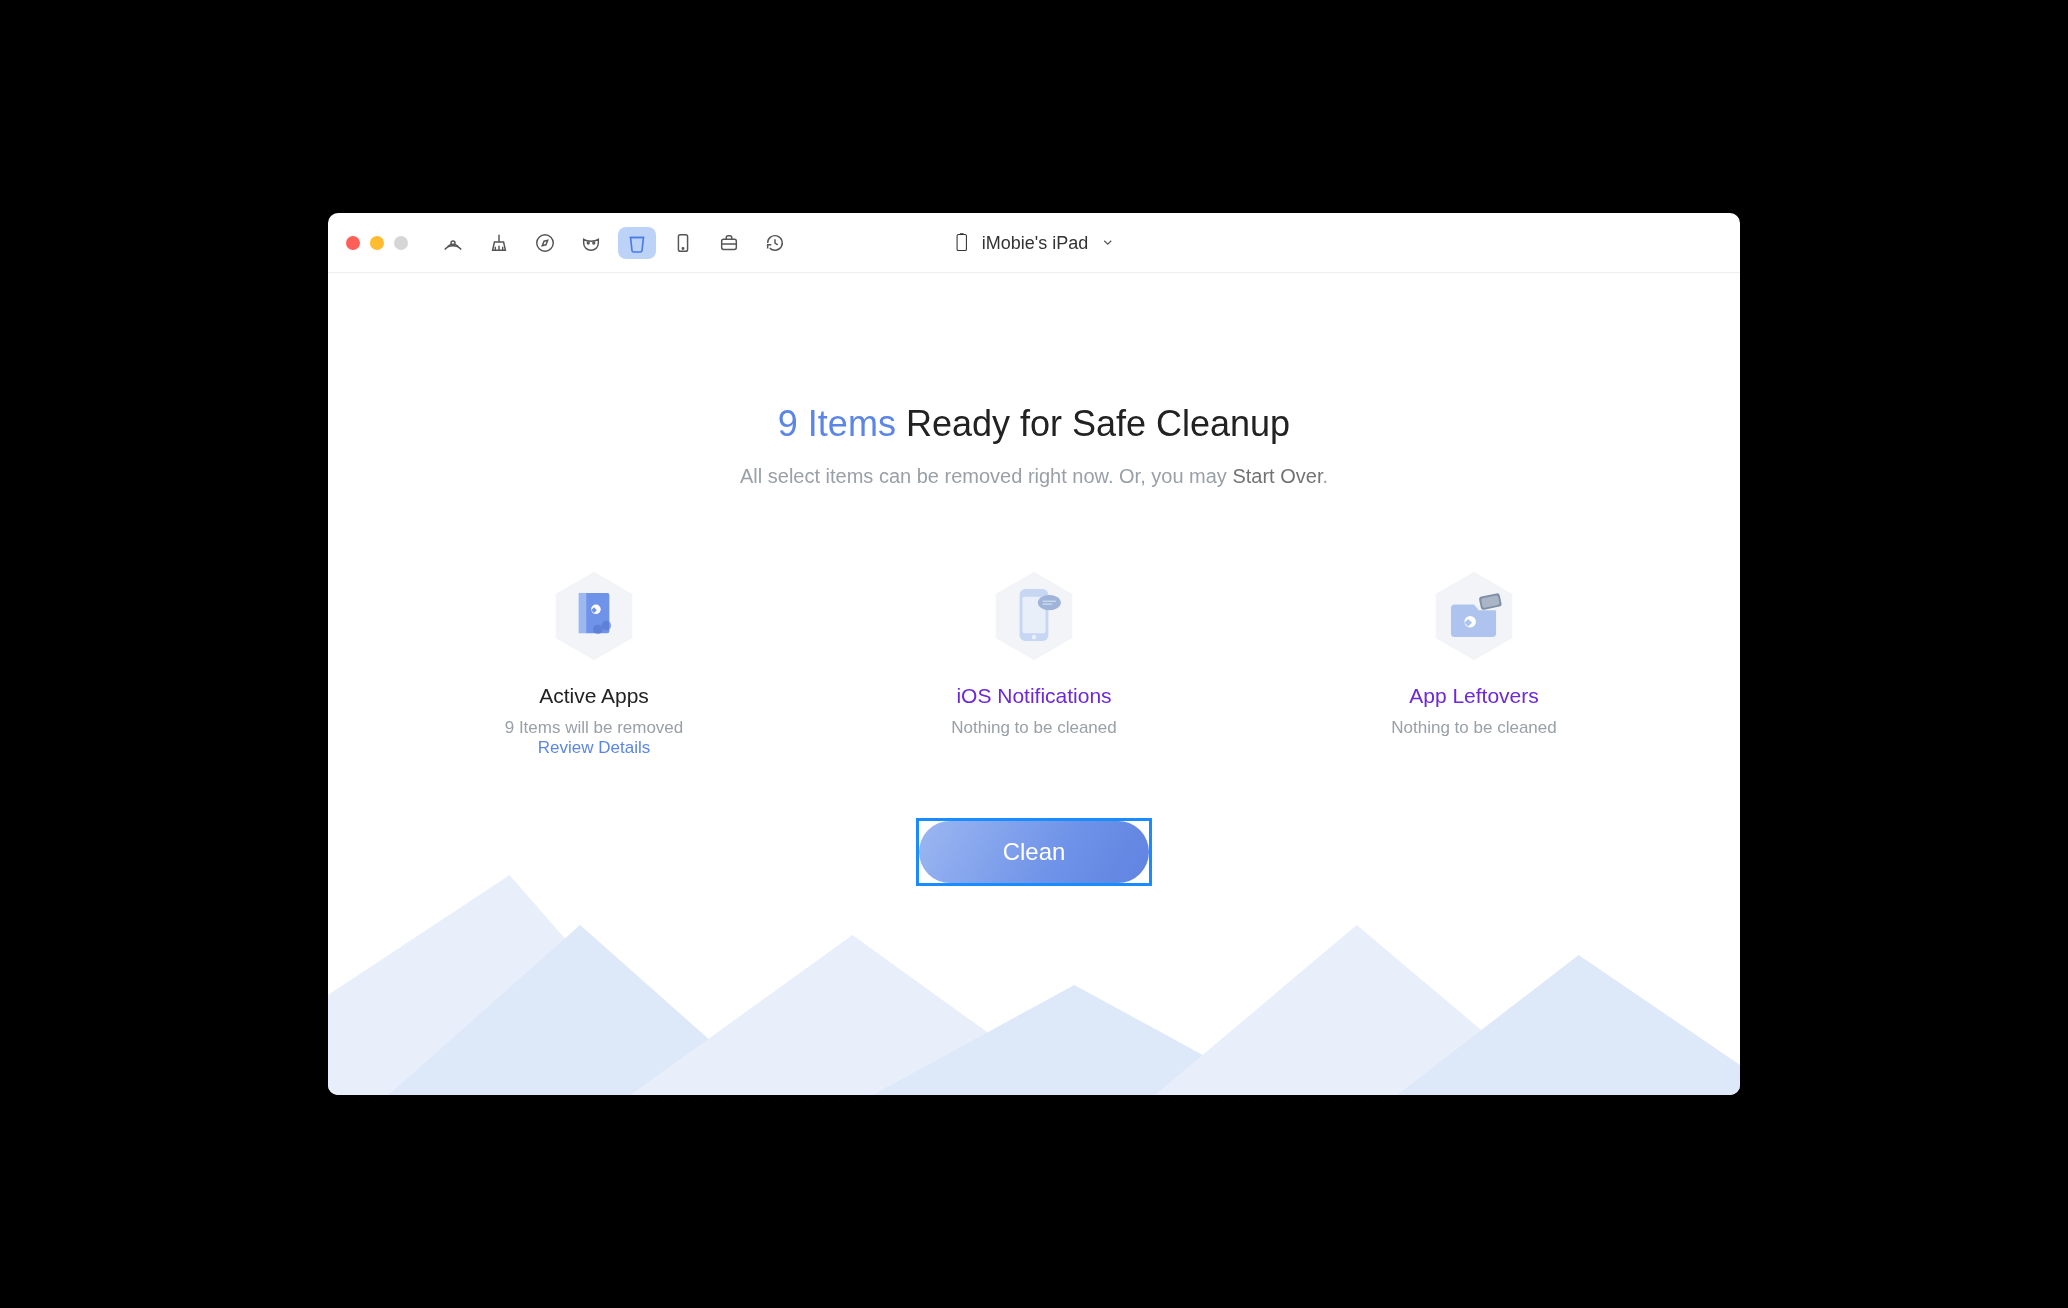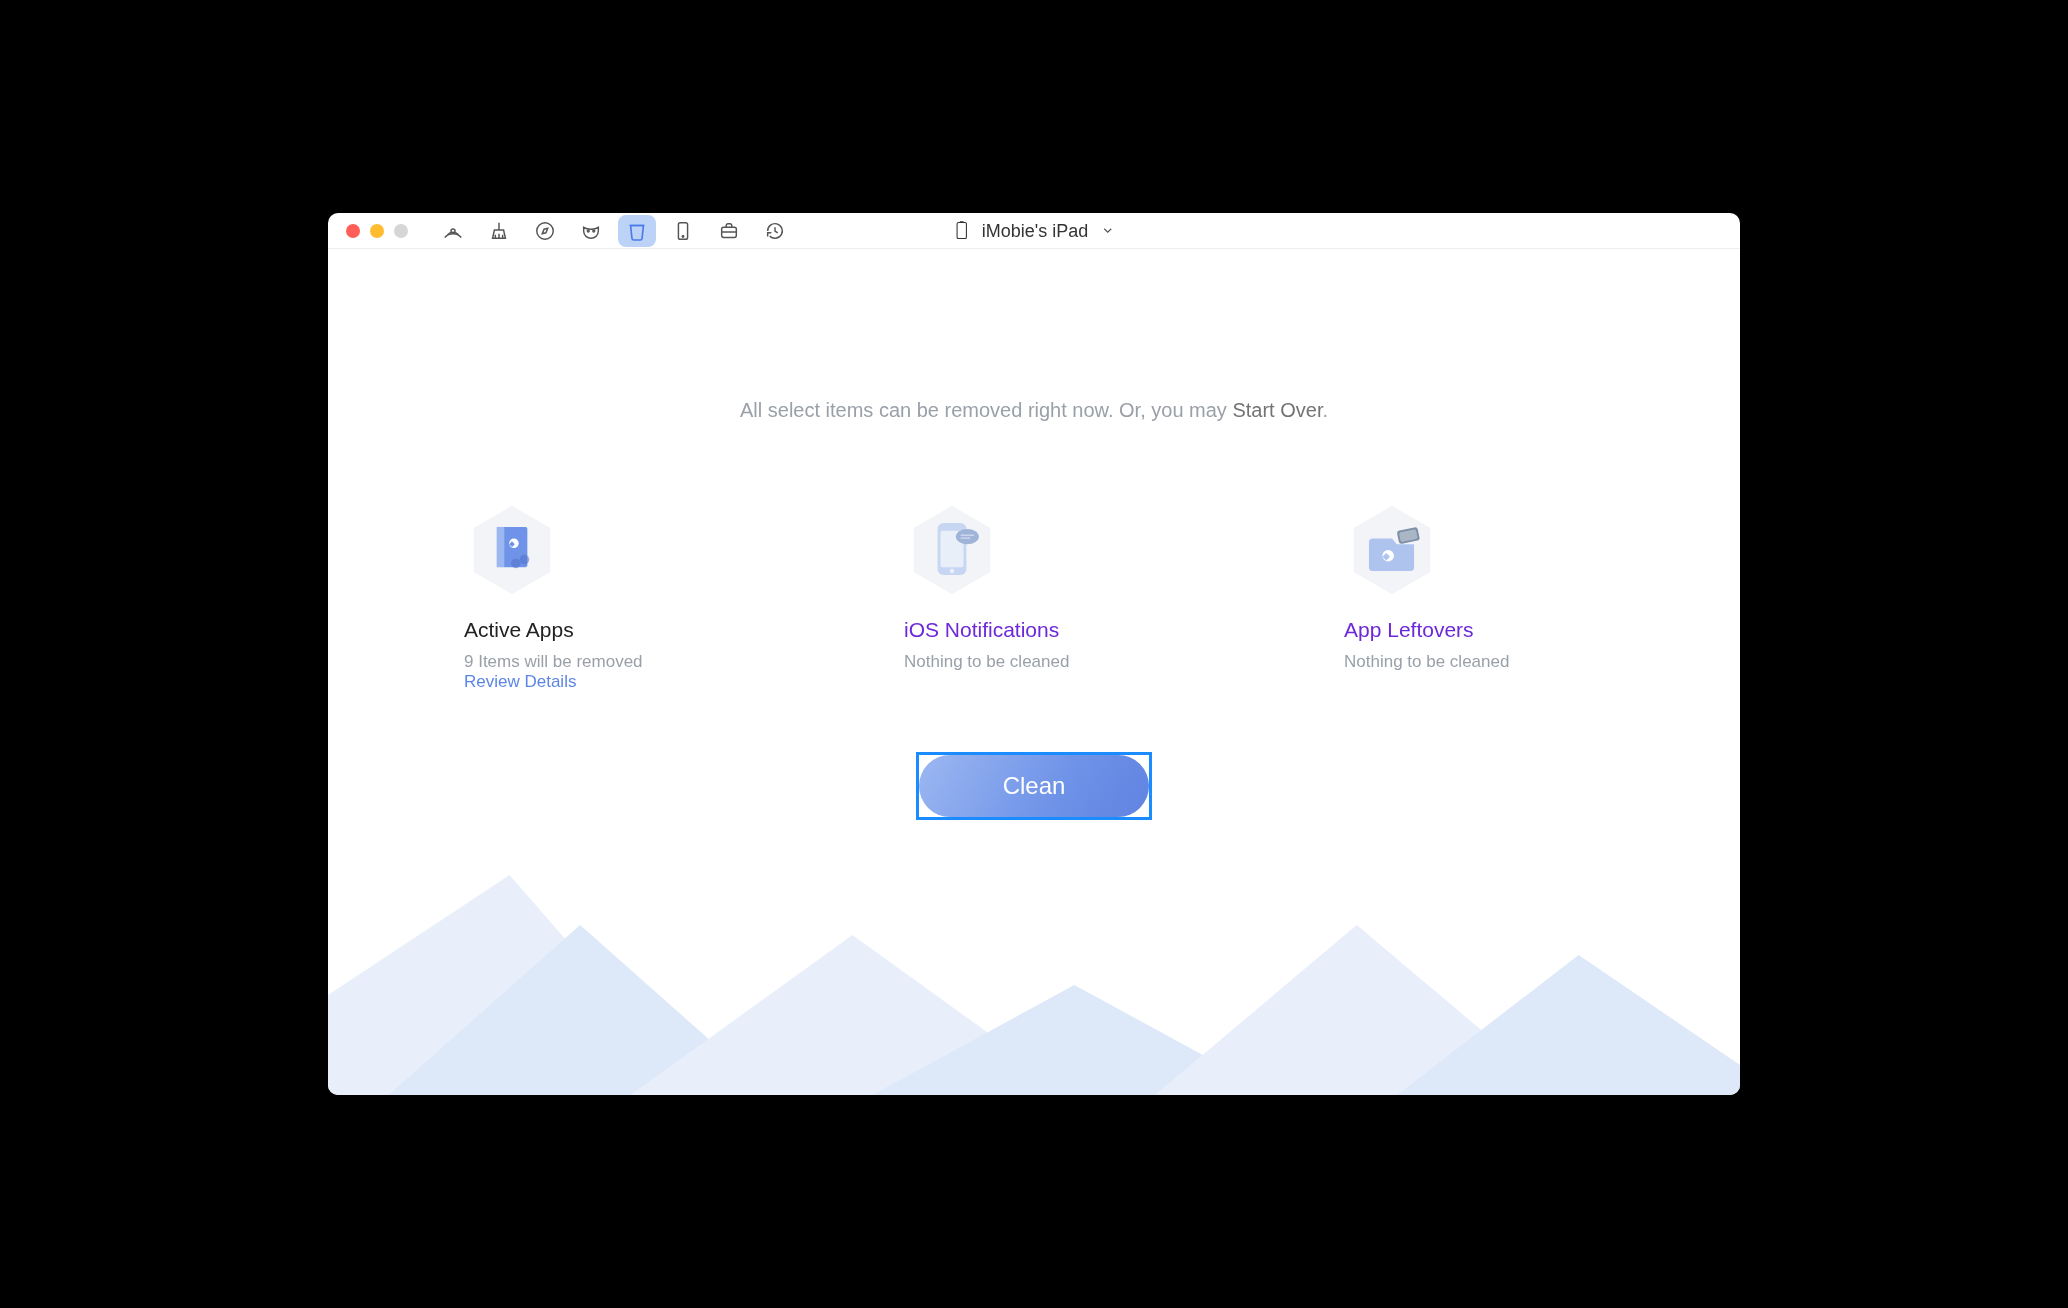--- a/index.html
+++ b/index.html
@@ -24,21 +24,21 @@
     background: #fff;
     border-radius: 10px;
     overflow: hidden;
     box-shadow: 0 0 0 1px rgba(0,0,0,.05);
     display: flex;
     flex-direction: column;
   }
 
   
   .titlebar {
-    height: 36px;
+    height: 60px;
     border-bottom: 1px solid #eee;
     display: flex;
     align-items: center;
     padding: 0 18px;
     position: relative;
     flex: 0 0 auto;
   }
   .traffic {
     display: flex;
     gap: 10px;
@@ -110,21 +110,21 @@
 
   .cards {
     margin-top: 80px;
     display: flex;
     gap: 180px;
   }
   .card {
     width: 260px;
     display: flex;
     flex-direction: column;
-    align-items: flex-start;
+    align-items: center;
     text-align: center;
   }
   .hex {
     width: 96px;
     height: 96px;
     display: flex;
     align-items: center;
     justify-content: center;
   }
   .card-title {
@@ -249,20 +249,23 @@
         </svg>
         <span>iMobie's iPad</span>
         <svg class="chev" width="14" height="14" viewBox="0 0 24 24" fill="none" stroke="currentColor" stroke-width="2">
           <path d="M6 9l6 6 6-6"></path>
         </svg>
       </div>
     </div>
 
     <div class="content">
 
+      <h1 class="headline">
+        <span class="accent">9 Items</span><span> Ready for Safe Cleanup</span>
+      </h1>
 
       <p class="subline">
         <span>All select items can be removed right now. Or, you may </span><a href="#">Start Over</a><span>.</span>
       </p>
 
       <div class="cards">
 
         <div class="card active">
           <div class="hex">
             <svg width="96" height="96" viewBox="0 0 100 100">

